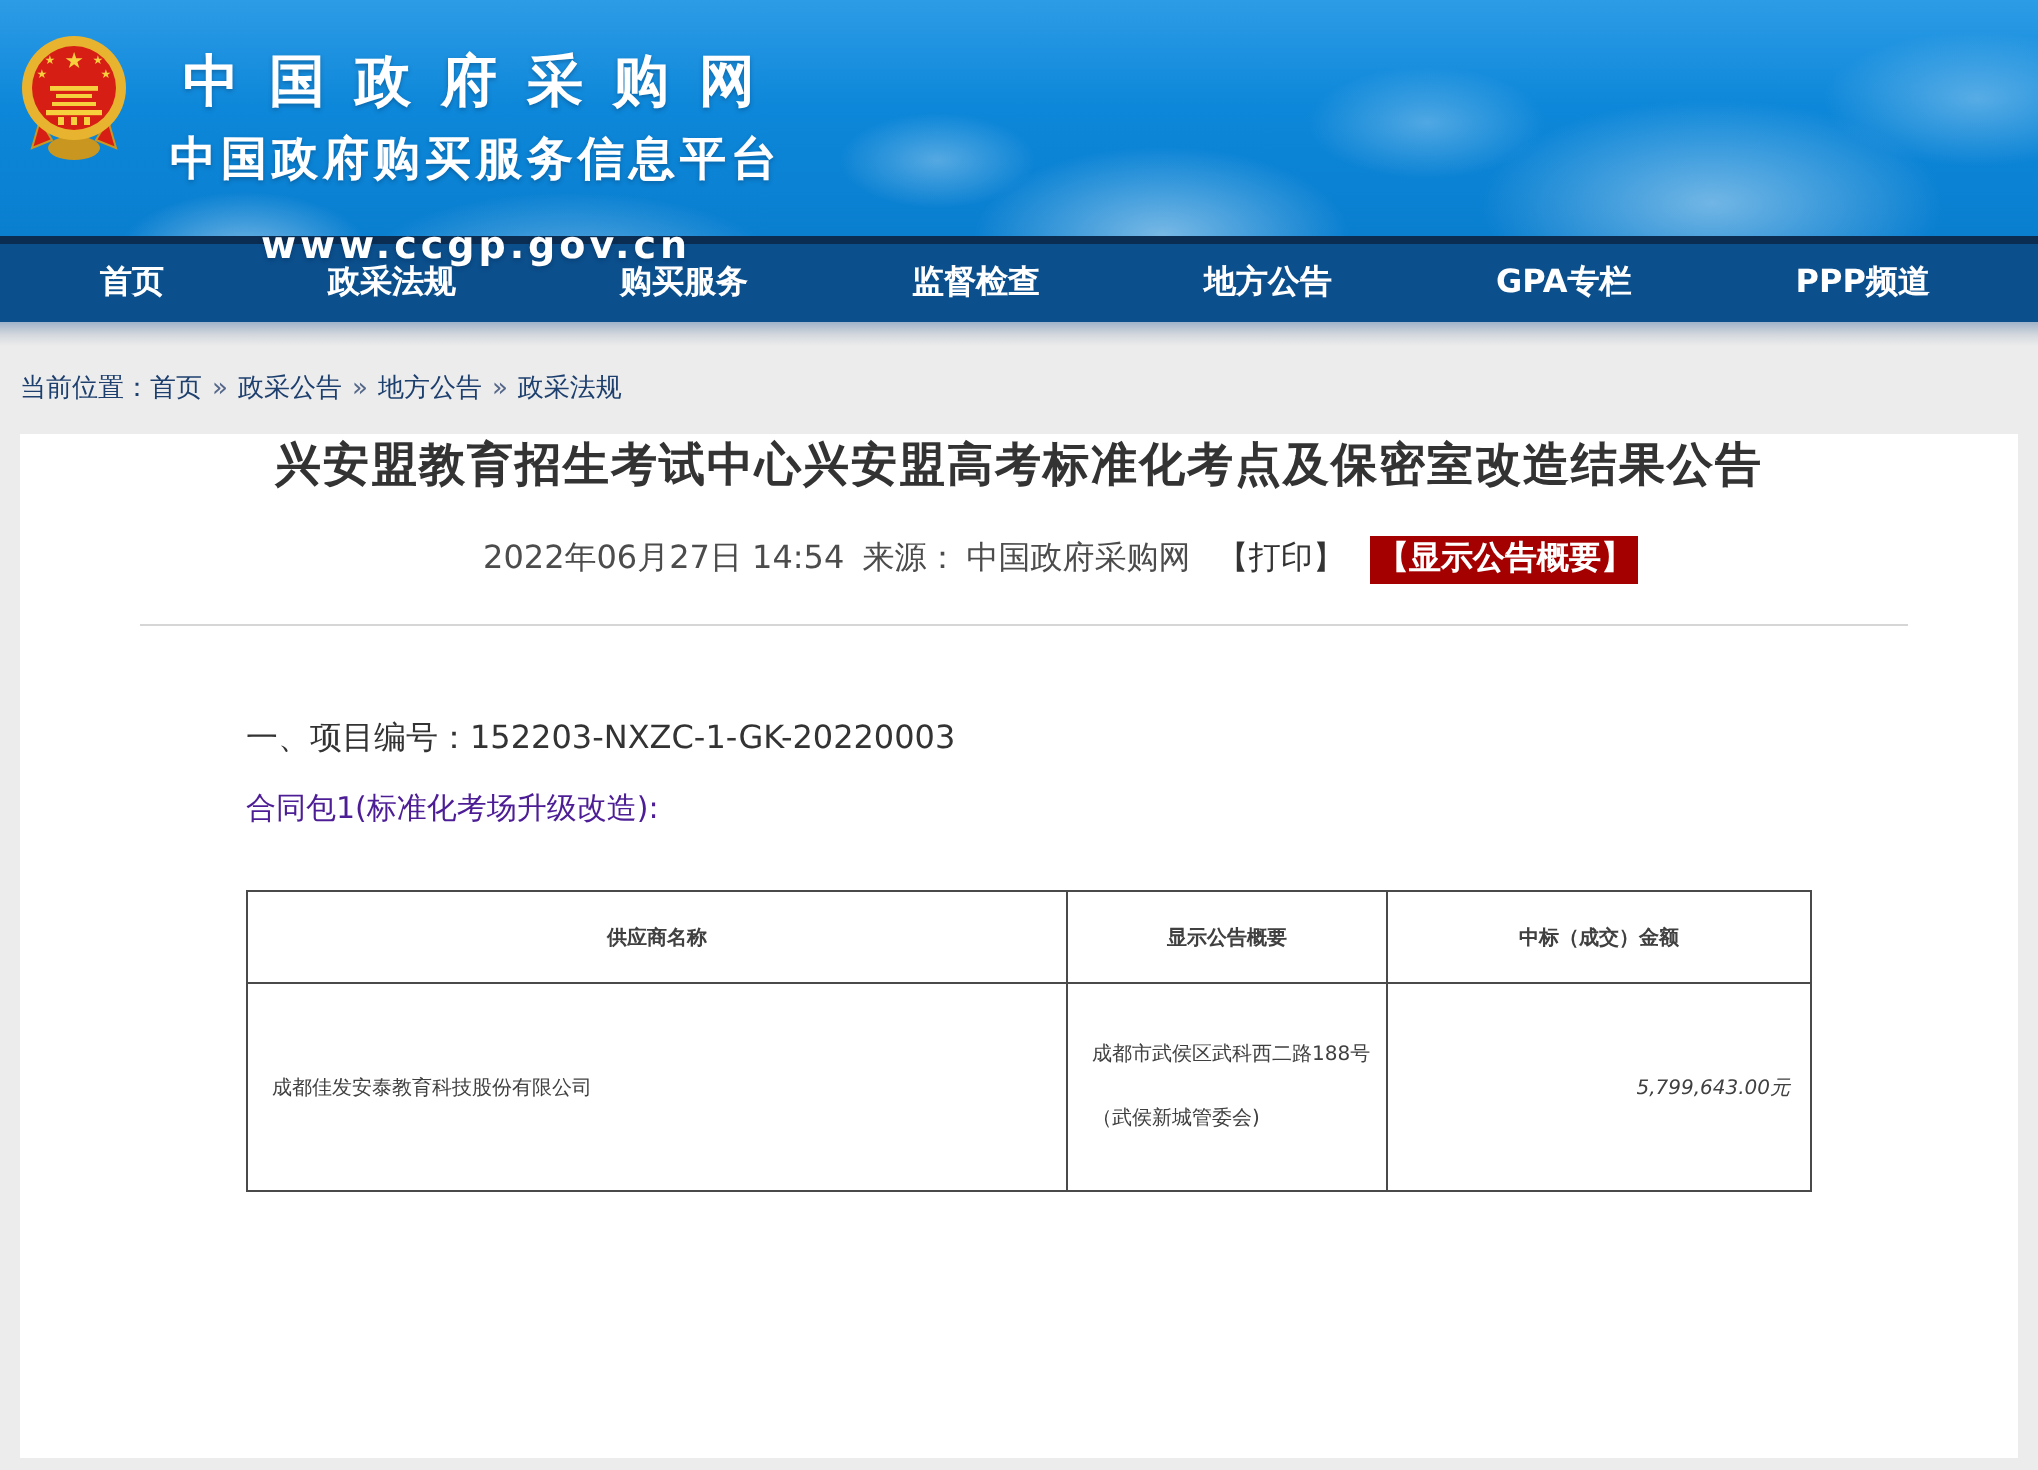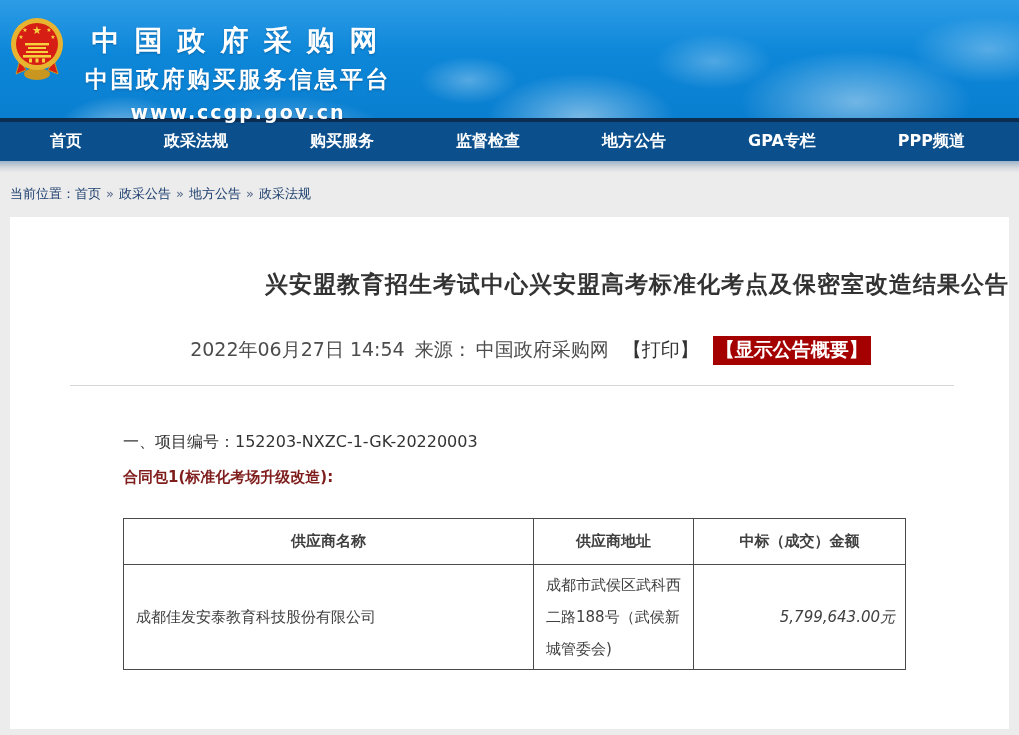--- a/index.html
+++ b/index.html
@@ -48,21 +48,21 @@
     font-size: 23px;
     font-weight: bold;
     letter-spacing: 2.5px;
     white-space: nowrap;
     margin-top: 4px;
   }
   .site-url {
     font-size: 19px;
     font-weight: bold;
     letter-spacing: 2px;
-    margin-top: 6px;
+    margin-top: 17px;
   }
 
   
   .main-nav {
     height: 43px;
     background: var(--nav-blue, #0b4f8c);
     border-top: 4px solid var(--nav-top, #0c2d52);
     display: flex;
     align-items: center;
     justify-content: space-between;
@@ -95,31 +95,30 @@
   .breadcrumb .sep { color: #56688a; margin: 0 5px; }
 
   
   .content-panel {
     background: #ffffff;
     margin: 0 10px;
     min-height: 512px;
     padding-bottom: 30px;
   }
   .page-title {
-    padding-top: 52px;
-    text-align: right;
+    text-align: center;
     font-size: 23px;
     font-weight: bold;
     color: var(--text-dark, #333333);
     letter-spacing: 1px;
   }
   .meta-bar {
-    margin-top: 36px;
-    text-align: center;
-    font-size: 19px;
+    margin-top: 20px;
+    text-align: center;
+    font-size: 16px;
     color: #4c4c4c;
     padding-left: 40px;
   }
   .meta-bar .piece { margin: 0 2px; }
   .print-button { color: #333333; cursor: pointer; margin-left: 6px; }
   .summary-button {
     display: inline-block;
     margin-left: 8px;
     padding: 1px 3px 2px 3px;
     background: var(--badge-red, #a40000);
@@ -136,35 +135,35 @@
   .section-line {
     font-size: 16px;
     font-weight: normal;
     color: var(--text-dark, #333333);
     line-height: 18px;
     margin-bottom: 15px;
   }
   .package-label {
     margin-top: 17px;
     font-size: 15px;
-    font-weight: bold;
-    color: #7f1d1d;
+    font-weight: normal;
+    color: #4c1d95;
     line-height: 18px;
   }
 
   
   table.result-table {
     border-collapse: collapse;
     width: 782px;
     margin-top: 32px;
     table-layout: fixed;
   }
   .result-table th, .result-table td {
     border: 1px solid var(--table-border, #4a4a4a);
-    font-size: 15px;
+    font-size: 10px;
     color: #404040;
   }
   .result-table th {
     height: 46px;
     font-weight: bold;
     text-align: center;
     vertical-align: middle;
   }
   .result-table td {
     height: 104px;
@@ -244,21 +243,21 @@
 
     <table class="result-table">
       <colgroup>
         <col class="col-name">
           <col class="col-addr">
           <col class="col-amount">
       </colgroup>
       <thead>
         <tr>
           <th>供应商名称</th>
-          <th>供应商地址</th>
+          <th>显示公告概要</th>
           <th>中标（成交）金额</th>
         </tr>
       </thead>
       <tbody>
         <tr>
           <td class="cell-name">成都佳发安泰教育科技股份有限公司</td>
           <td class="cell-addr">成都市武侯区武科西二路188号（武侯新城管委会)</td>
           <td class="cell-amount">5,799,643.00元</td>
         </tr>
       </tbody>

